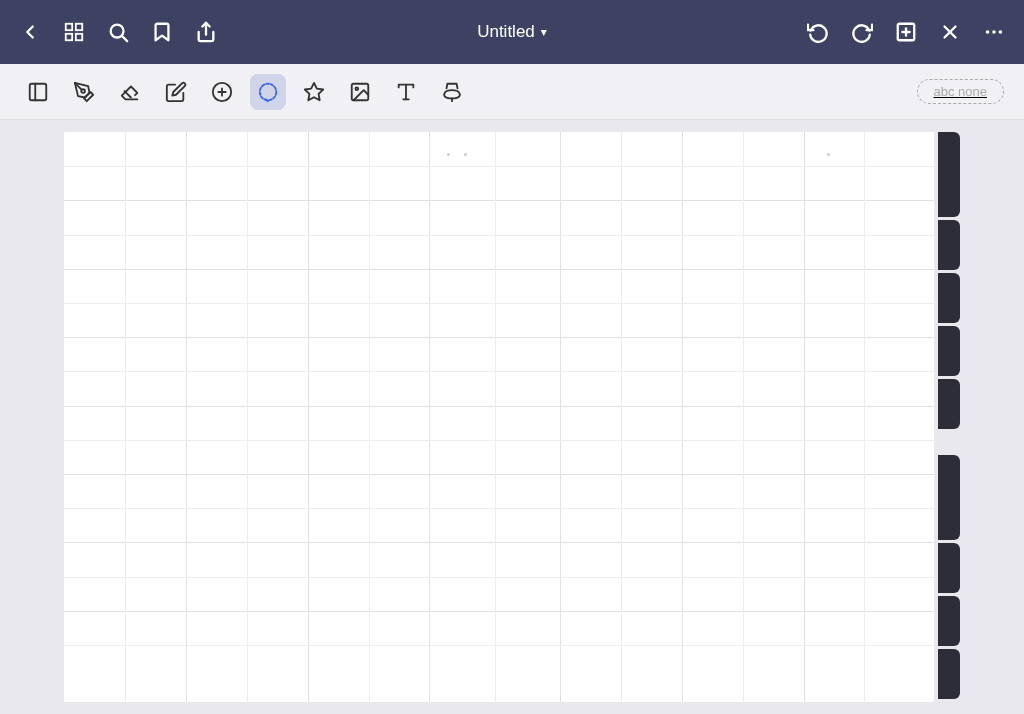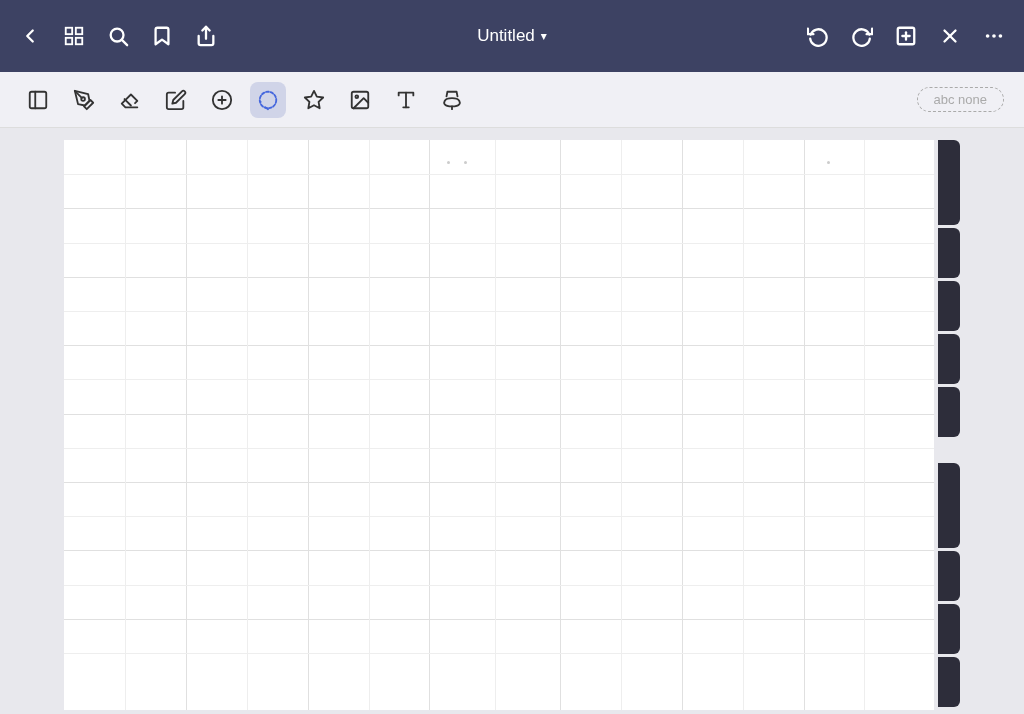--- a/index.html
+++ b/index.html
@@ -7,21 +7,21 @@
       width: 1024px;
       height: 714px;
       overflow: hidden;
       font-family: -apple-system, BlinkMacSystemFont, 'Segoe UI', sans-serif;
       background: #1a1a2e;
     }
 
     
     .top-bar {
       width: 100%;
-      height: 72px;
+      height: 64px;
       background: #3d4263;
       display: flex;
       align-items: center;
       justify-content: space-between;
       padding: 0 16px;
       text-align: center;
     }
 
     .top-bar-left {
       display: flex;
@@ -69,20 +69,21 @@
     
     .toolbar {
       width: 100%;
       height: 56px;
       background: #f0f0f5;
       display: flex;
       align-items: center;
       padding: 0 20px;
       gap: 10px;
       border-bottom: 1px solid #ddd;
+      text-decoration: underline;
     }
 
     .tool-btn {
       width: 36px;
       height: 36px;
       display: flex;
       align-items: center;
       justify-content: center;
       border-radius: 8px;
       cursor: pointer;

